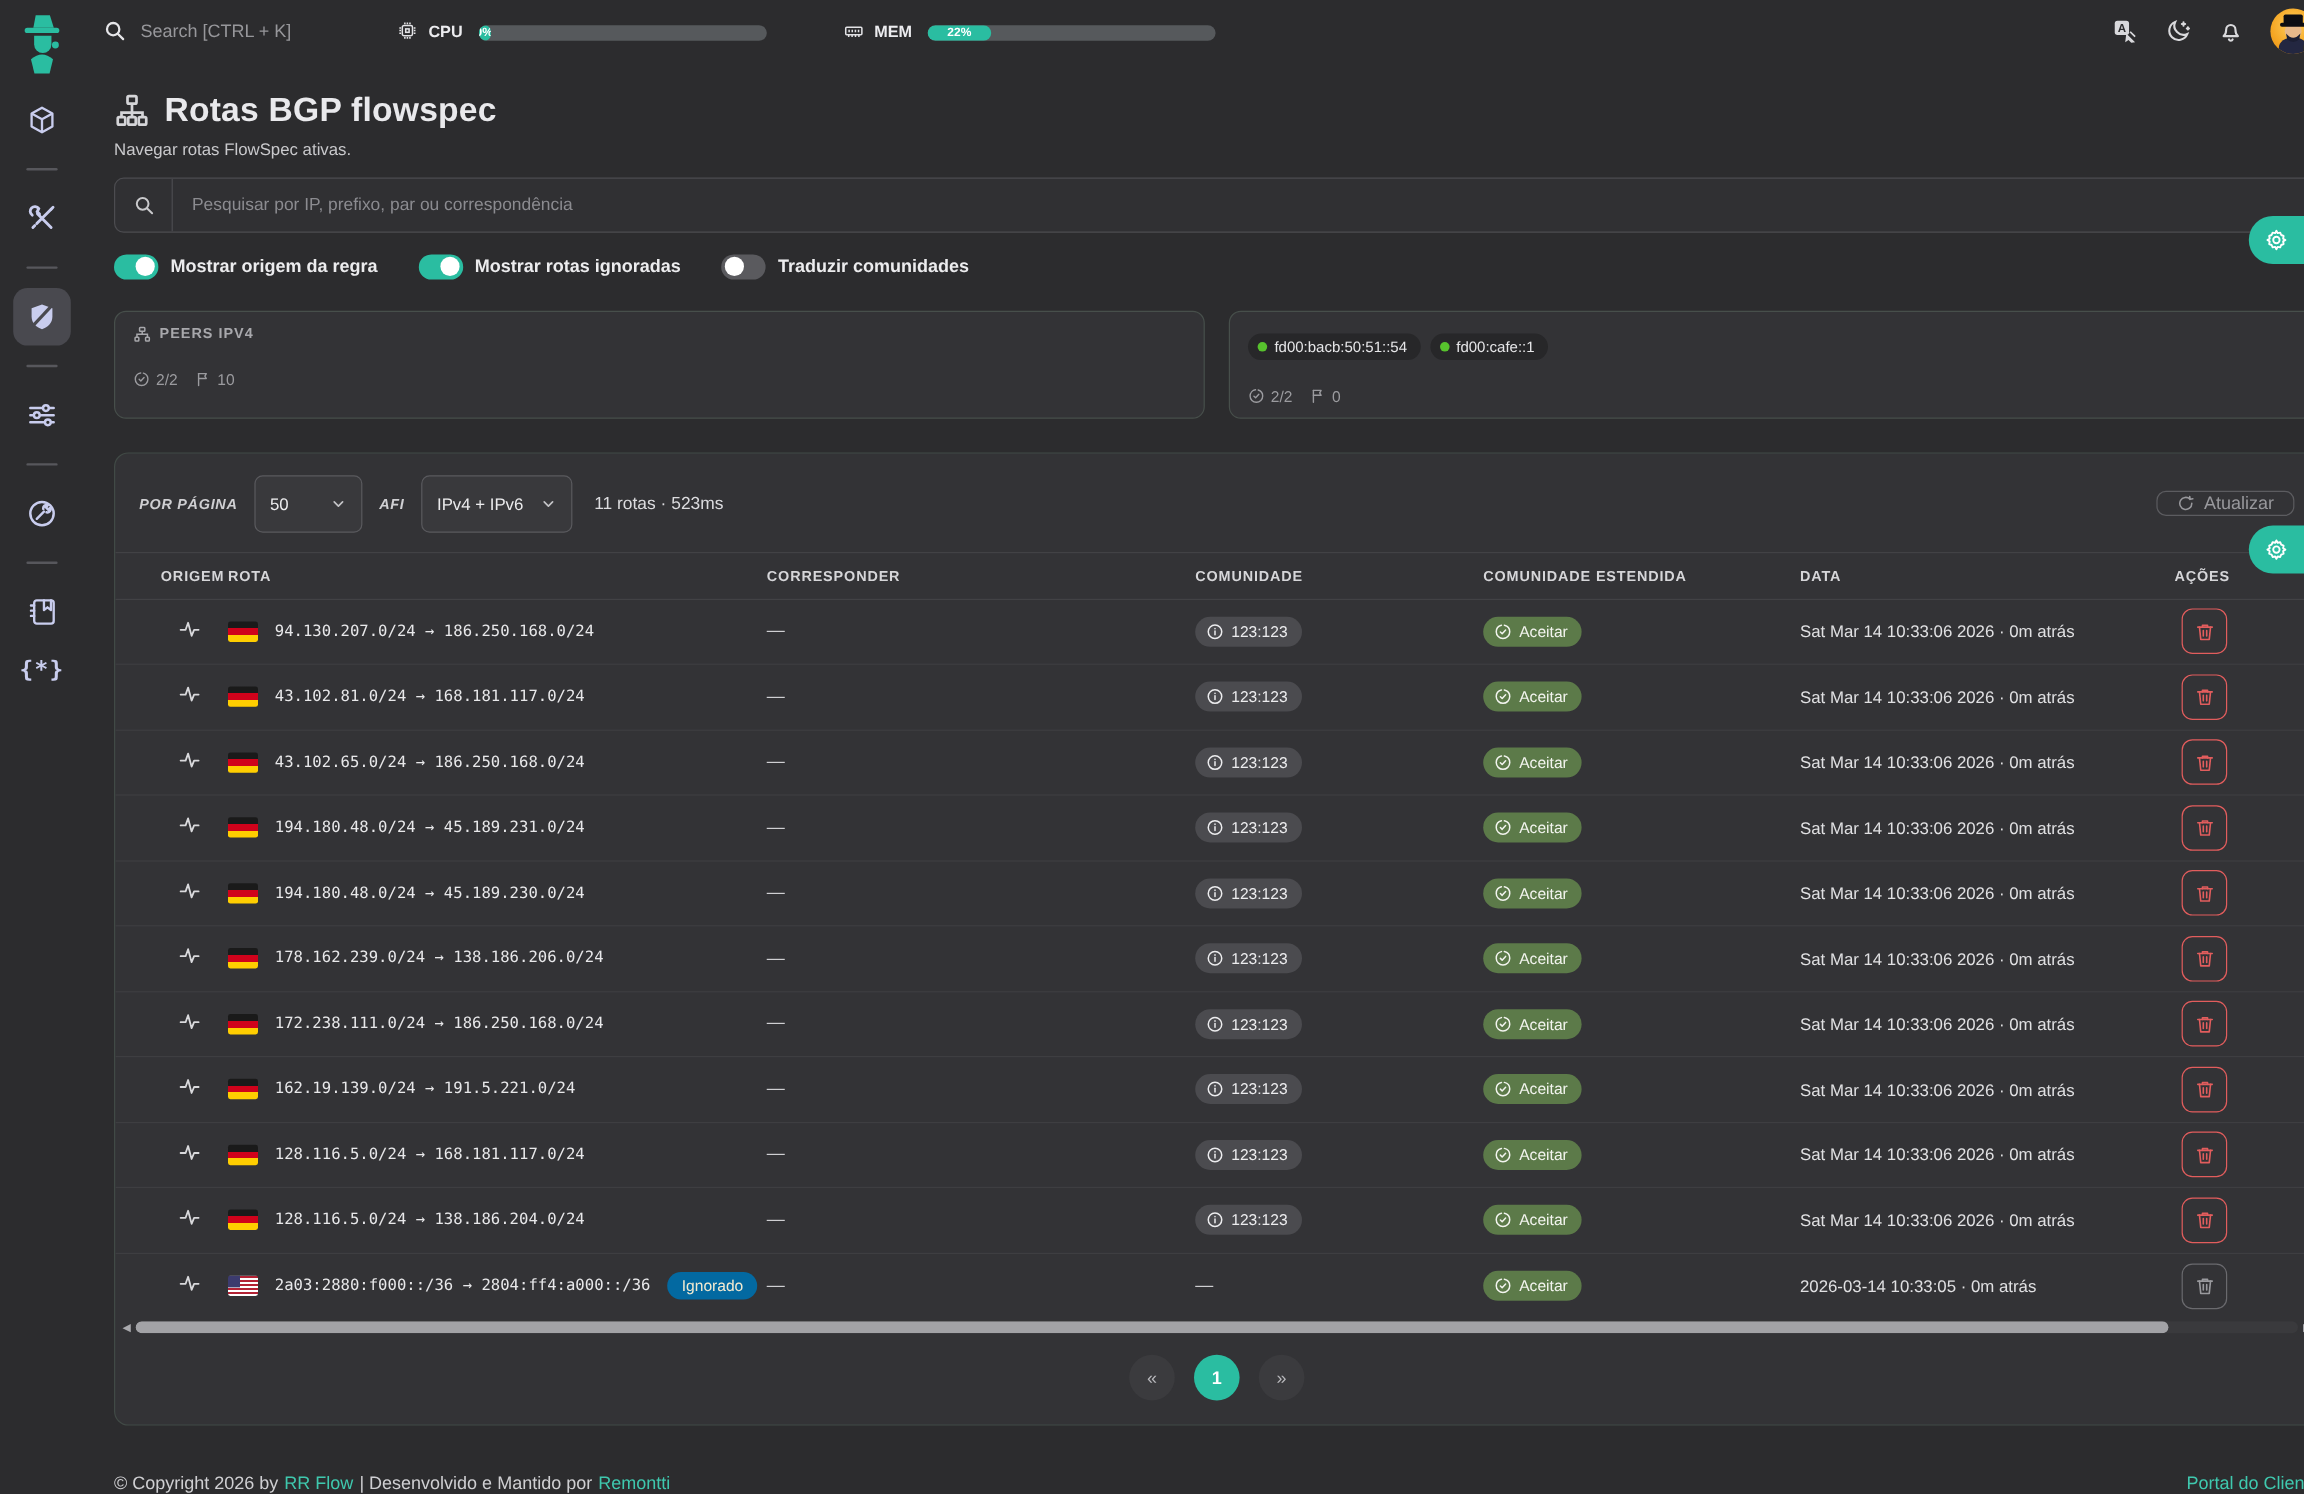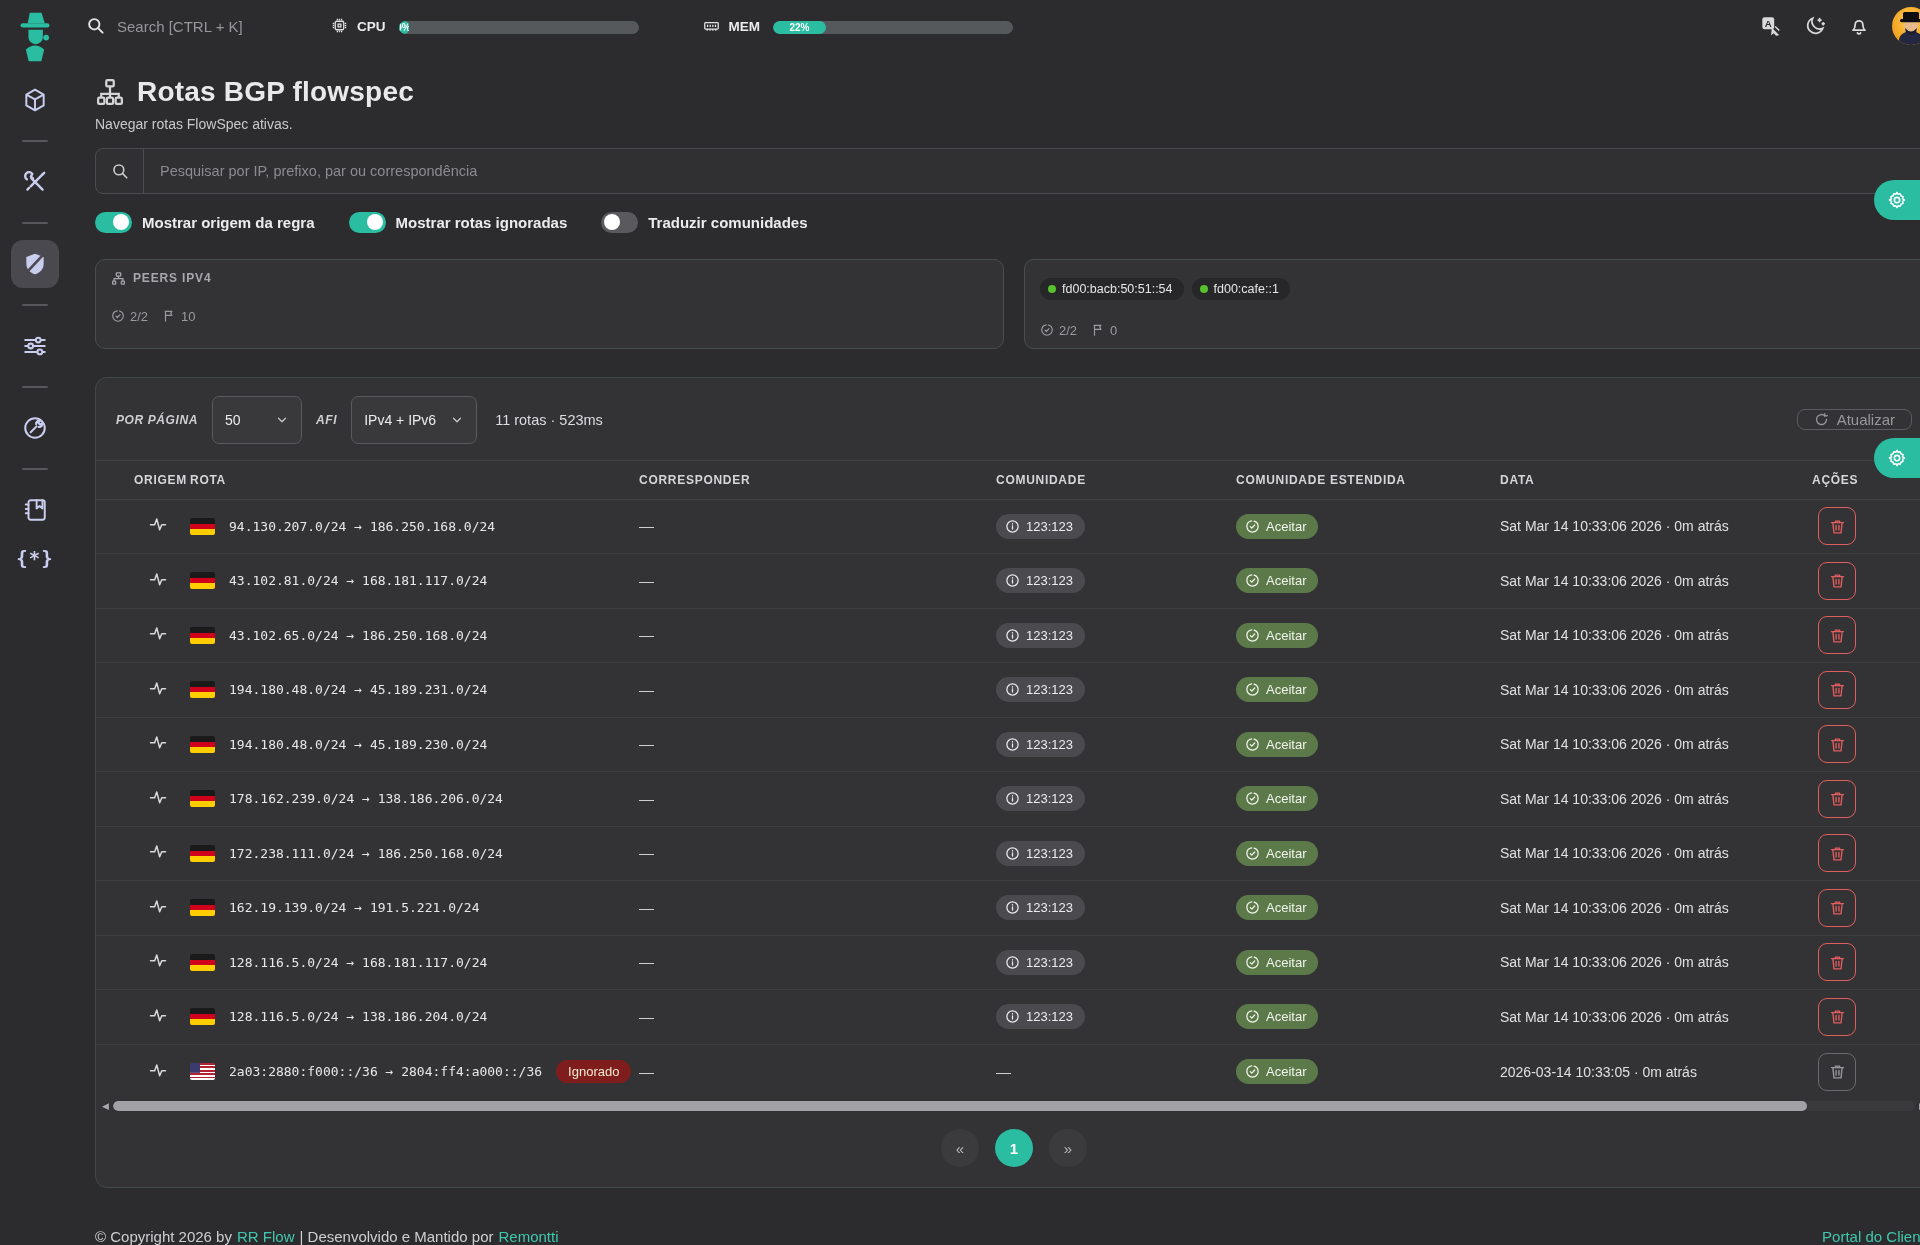--- a/index.html
+++ b/index.html
@@ -95,21 +95,21 @@
   .row:last-child { border-bottom:none; }
   .cell-origin { padding-left:52px; color:#d9d9dc; }
   .cell-origin svg { width:20px; height:20px; }
   .cell-route { display:flex; align-items:center; gap:14px; }
   .flag { width:25px; height:17px; border-radius:2px; flex:0 0 25px; }
   .flag-de { background:linear-gradient(to bottom, #1a1a1a 0 33.3%, #d0021b 33.3% 66.6%, #ffce00 66.6% 100%); }
   .flag-us { background:
       linear-gradient(to right, #3c3b6e 0 40%, transparent 40%) top left / 100% 58% no-repeat,
       repeating-linear-gradient(to bottom, #b22234 0 1.7px, #ffffff 1.7px 3.4px); }
   .route-text { font-family:"DejaVu Sans Mono", monospace; font-size:13px; color:#e8e8ea; white-space:nowrap; }
-  .ignored-badge { background:#7f1d1d; color:#f3ead0; font-size:13px; padding:4px 12px; border-radius:12px; white-space:nowrap; }
+  .ignored-badge { background:#0369a1; color:#f3ead0; font-size:13px; padding:4px 12px; border-radius:12px; white-space:nowrap; }
   .dash { color:#cfcfd2; font-size:15px; }
   .badge-gray { display:inline-flex; align-items:center; gap:6px; background:#4b4b4f; border-radius:13px; padding:5px 12px 5px 9px; font-size:13px; color:#ececee; cursor:pointer; }
   .badge-gray svg { width:15px; height:15px; }
   .badge-green { display:inline-flex; align-items:flex-start; gap:6px; background:#5c7a49; border-radius:13px; padding:5px 12px 5px 9px; font-size:13px; color:#f2f4ee; }
   .badge-green svg { width:15px; height:15px; }
   .cell-date { font-size:14px; color:#e0e0e2; white-space:nowrap; }
   .del-btn { width:38px; height:38px; border:1.5px solid #e25d5d; color:#e25d5d; background:transparent; border-radius:9px; display:flex; align-items:center; justify-content:center; cursor:pointer; }
   .del-btn svg { width:17px; height:17px; }
   .del-btn.disabled { border-color:#6a6a6e; color:#9a9a9e; cursor:default; }
 

